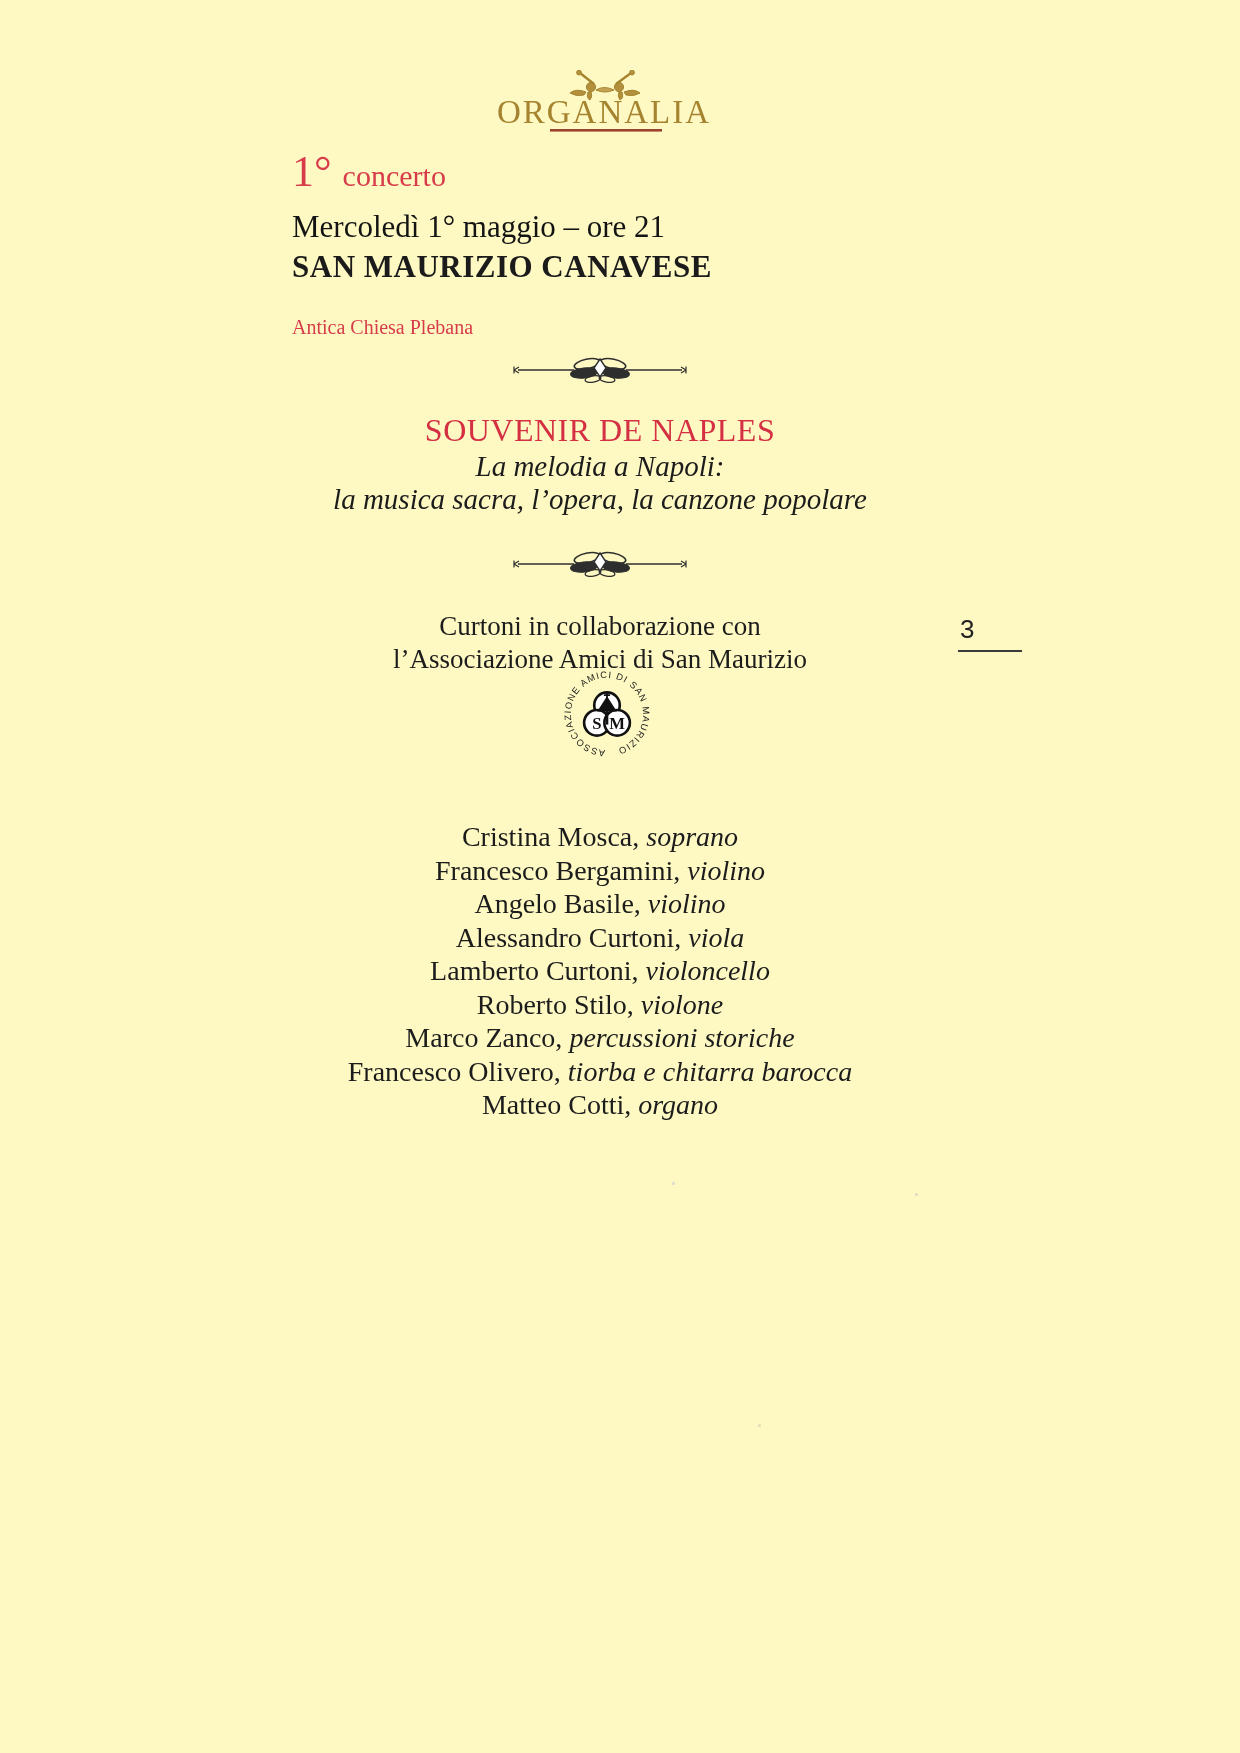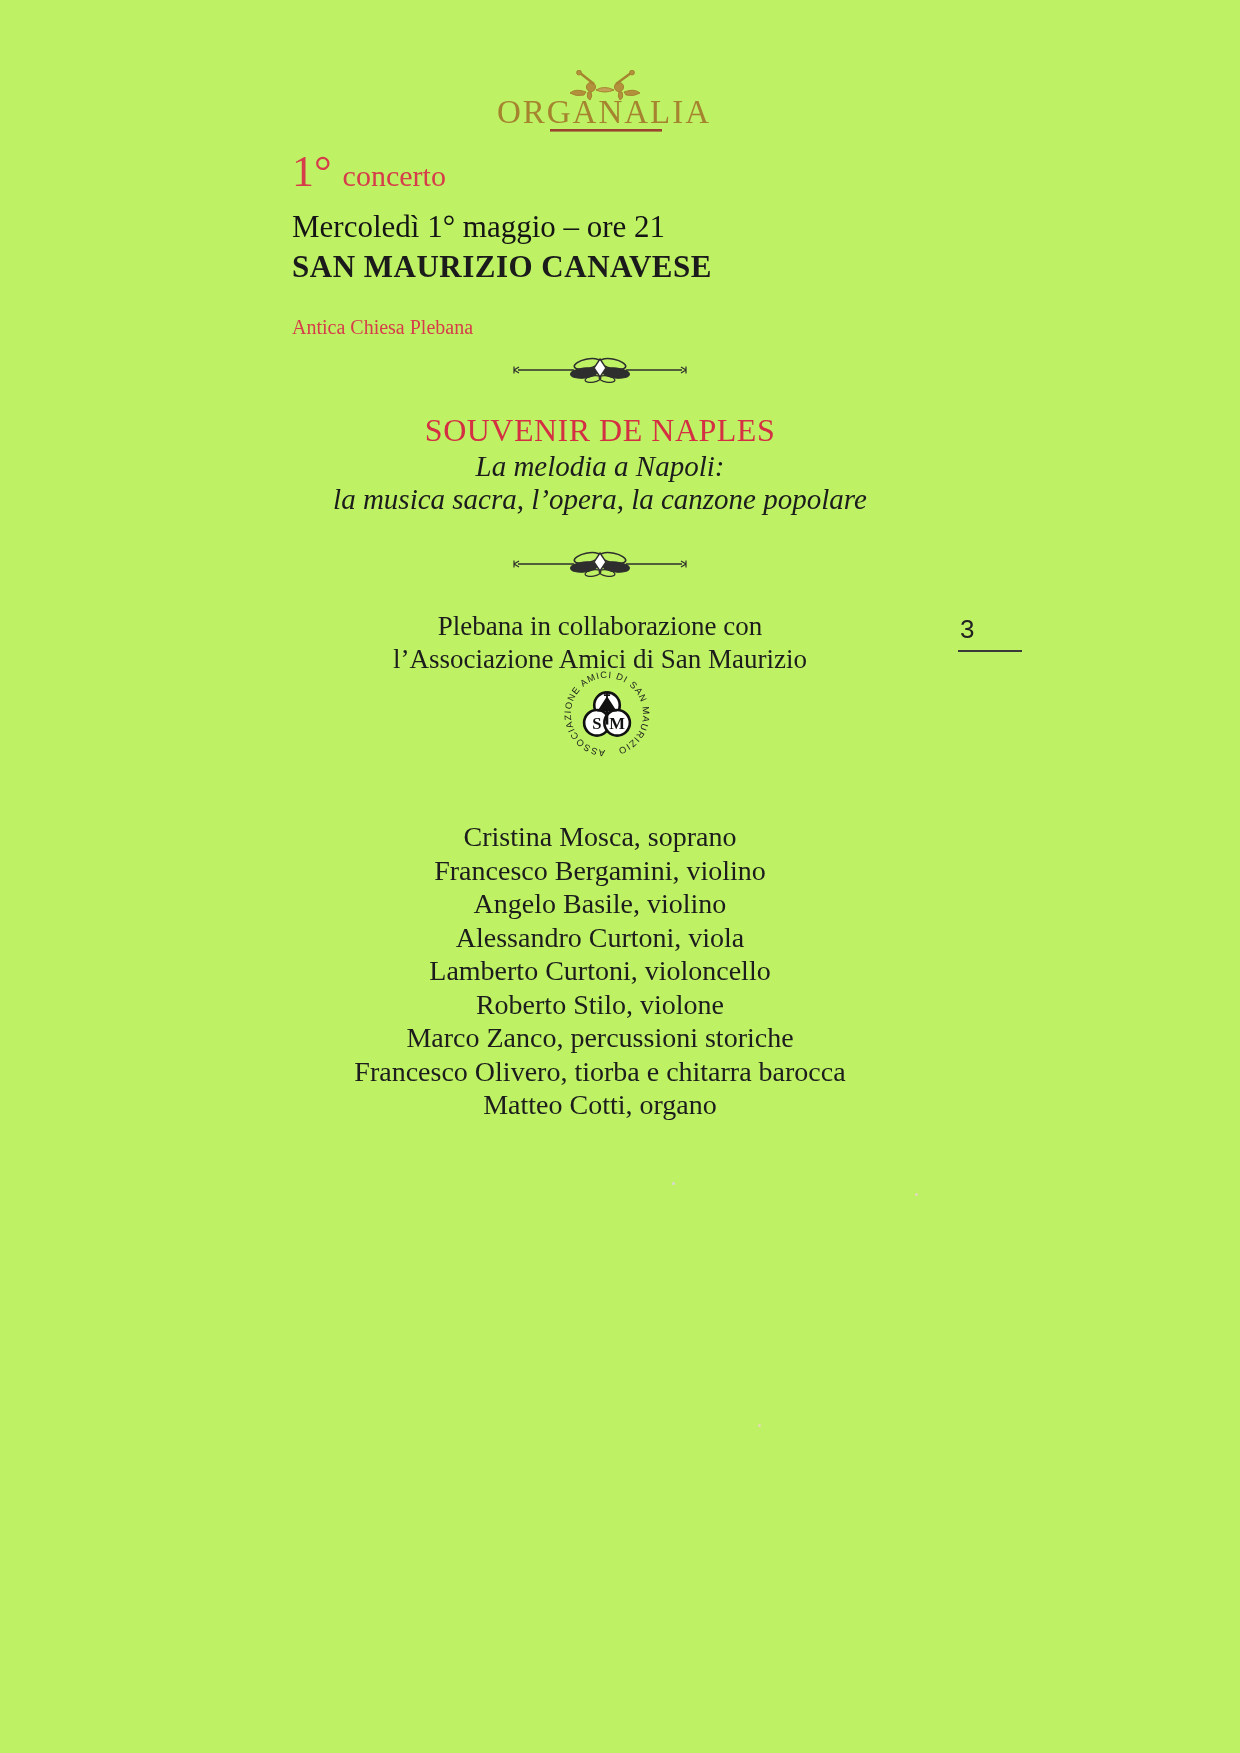--- a/index.html
+++ b/index.html
@@ -1,19 +1,19 @@
 <!DOCTYPE html>
 <html><head>
 <meta charset="utf-8">
 <style>
   html,body{margin:0;padding:0;background:#ffffff;}
   .page{
     position:relative;
     width:1240px;height:1753px;
-    background:#bef264;
+    background:#fef9c3;
     font-family:"Liberation Serif","DejaVu Serif",serif;
     color:#1c1c1c;
     overflow:hidden;
   }
   .abs{position:absolute;}
   .center-col{left:120px;width:960px;text-align:center;}
 
   
   .brand-logo{left:478px;top:70px;width:252px;height:70px;}
 
@@ -40,21 +40,21 @@
   .assoc-logo{left:563px;top:670px;width:88px;height:88px;}
 
   
   .pagenum{left:960px;top:614px;width:40px;text-align:left;font-family:"Liberation Sans","DejaVu Sans",sans-serif;font-size:26px;color:#222;}
   .pagenum-rule{left:958px;top:650px;width:64px;height:2px;background:#3a3a3a;}
 
   
   .ensemble-name{top:782px;font-size:29px;font-weight:bold;color:#47668f;letter-spacing:.5px;}
   .members{top:820px;font-size:28px;line-height:33.5px;}
   .member-line .m-name{font-weight:normal;}
-  .member-line .m-instr{}
+  .member-line .m-instr{font-style:italic;}
 
   
   .speck{width:3px;height:3px;border-radius:50%;background:#d8d8d4;}
   .speck.s1{left:672px;top:1182px;}
   .speck.s2{left:915px;top:1193px;background:#e2d9c2;}
   .speck.s3{left:758px;top:1424px;background:#e6d9b8;}
 </style>
 </head>
 <body>
 
@@ -118,21 +118,21 @@
       <ellipse cx="77" cy="14" rx="13" ry="4.8" transform="rotate(-12 77 14)" stroke-width="1.6"></ellipse>
       <ellipse cx="103" cy="14" rx="13" ry="4.8" transform="rotate(12 103 14)" stroke-width="1.6"></ellipse>
       <ellipse cx="74" cy="23" rx="13.5" ry="5" transform="rotate(-6 74 23)" fill="#2e2e2e"></ellipse>
       <ellipse cx="106" cy="23" rx="13.5" ry="5" transform="rotate(6 106 23)" fill="#2e2e2e"></ellipse>
       <ellipse cx="83" cy="29" rx="8" ry="3.2" transform="rotate(-10 83 29)" stroke-width="1.3"></ellipse>
       <ellipse cx="97" cy="29" rx="8" ry="3.2" transform="rotate(10 97 29)" stroke-width="1.3"></ellipse>
       <path d="M90 9 l6 9 -6 9 -6 -9 z" fill="#ffffff" stroke-width="1.4"></path>
     </g>
   </svg>
 
-  <div class="abs center-col collab1">Plebana in collaborazione con</div>
+  <div class="abs center-col collab1">Curtoni in collaborazione con</div>
   <div class="abs center-col collab2">l’Associazione Amici di San Maurizio</div>
 
   <div class="abs pagenum">3</div>
   <div class="abs pagenum-rule"></div>
 
   <svg class="abs assoc-logo" viewBox="0 0 100 100">
     <defs>
       <path id="ringPath" d="M 50,91 A 41,41 0 1,1 50.01,91"></path>
     </defs>
     <text font-family="Liberation Sans, DejaVu Sans, sans-serif" font-size="10.5" fill="#1a1a1a" letter-spacing="1.2">

